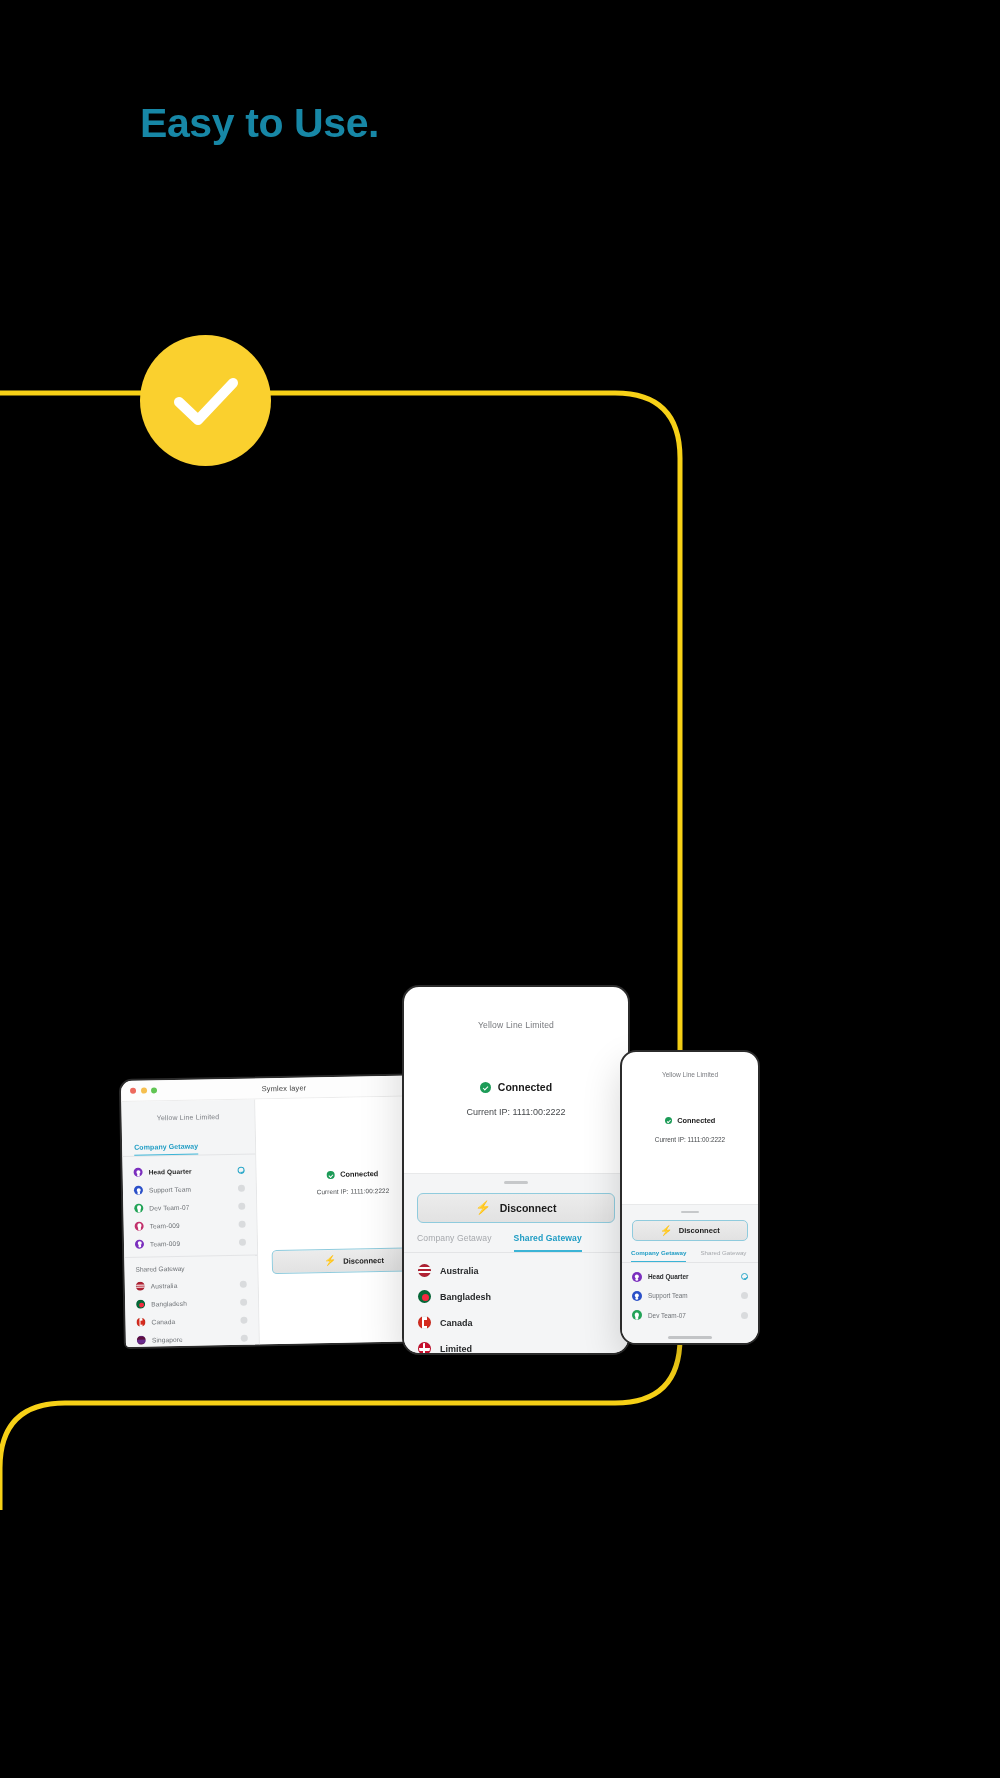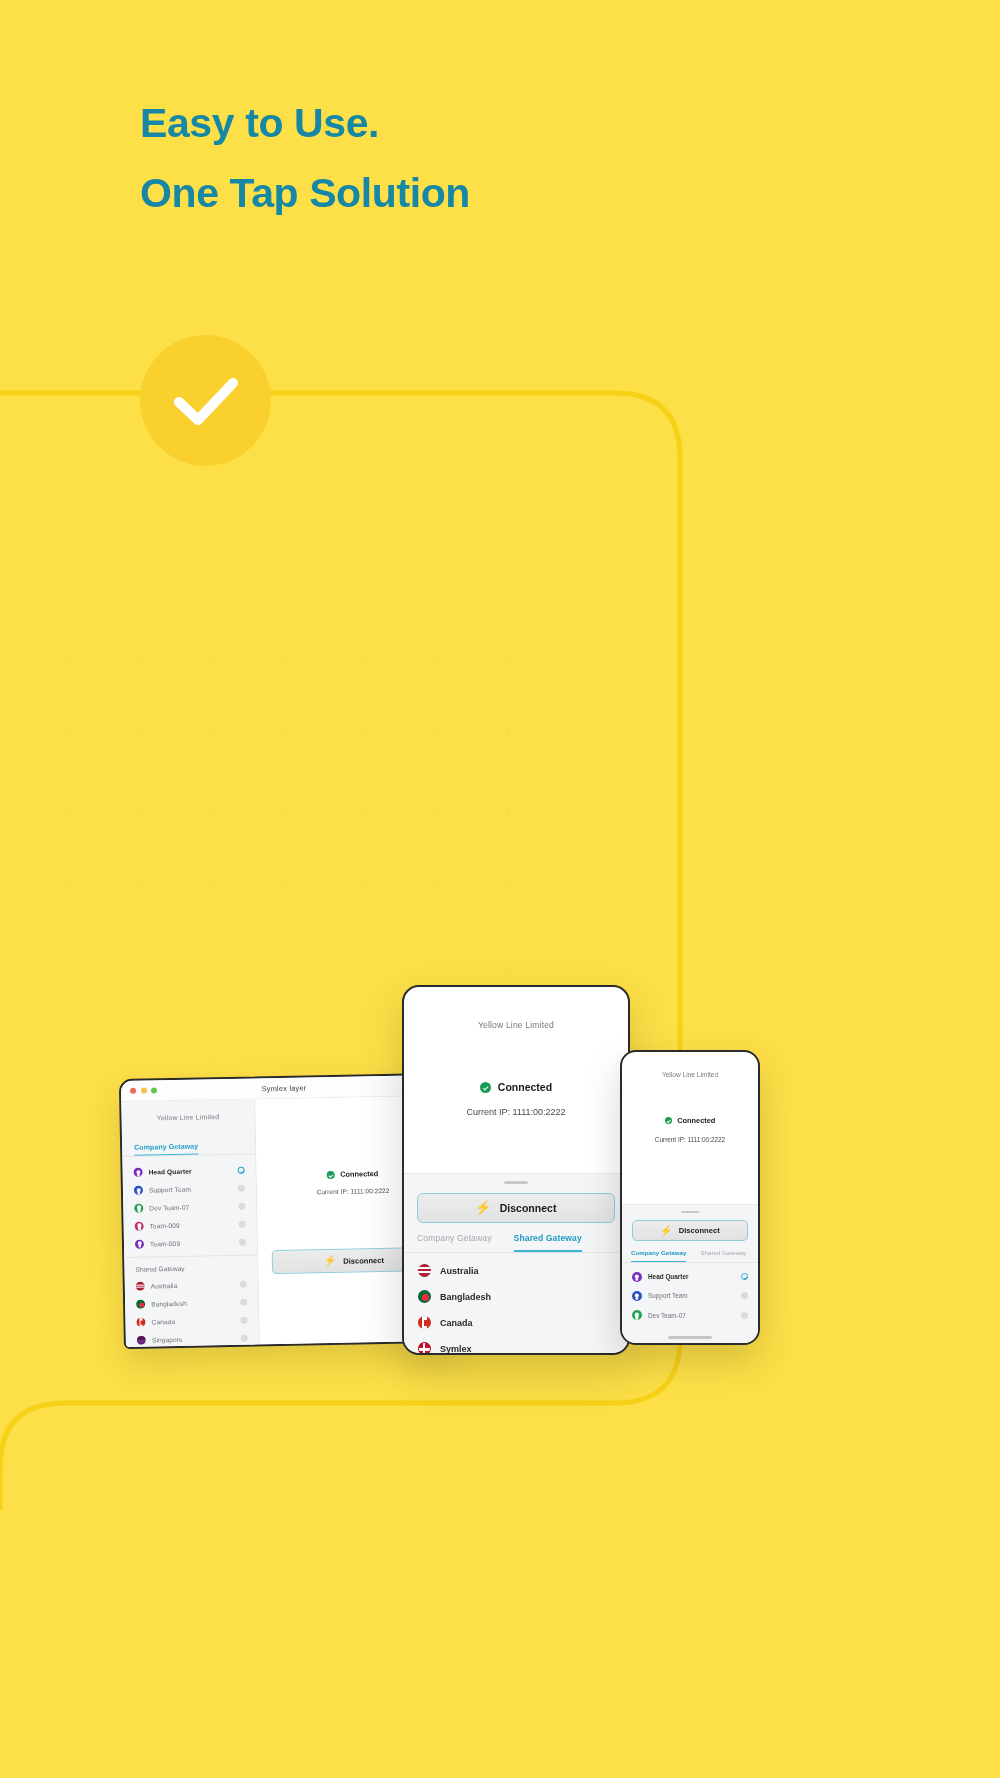--- a/index.html
+++ b/index.html
@@ -2,21 +2,21 @@
 <html><head>
 <meta charset="utf-8">
 <style>
   * { box-sizing: border-box; margin: 0; padding: 0; }
   html, body {
     width: 1000px; height: 1778px;
     background: #ffffff;
     font-family: "Liberation Sans", sans-serif;
     overflow: hidden;
   }
-  #stage { position: relative; width: 1000px; height: 1778px; background:#fde047; overflow:hidden; }
+  #stage { position: relative; width: 1000px; height: 1778px; background:#000000; overflow:hidden; }
 
   
   .grid-bg {
     position:absolute; left:-10px; top:660px; width:520px; height:640px;
     background-image:
       linear-gradient(to right, rgba(0,0,0,.035) 1px, transparent 1px),
       linear-gradient(to bottom, rgba(0,0,0,.035) 1px, transparent 1px);
     background-size: 74px 74px;
     -webkit-mask-image: linear-gradient(to bottom, rgba(0,0,0,.55), rgba(0,0,0,0) 92%);
             mask-image: linear-gradient(to bottom, rgba(0,0,0,.55), rgba(0,0,0,0) 92%);
@@ -205,21 +205,20 @@
 <div id="stage">
 
   <div class="grid-bg"></div>
 
   <svg class="ribbon" viewBox="0 0 1000 1180" fill="none">
     <path d="M0 63 H 615 Q 680 63 680 128 V 1008 Q 680 1073 615 1073 H 65 Q 0 1073 0 1138 V 1180" stroke="#F7D117" stroke-width="5" fill="none"></path>
   </svg>
 
   <div class="headline">
     <div>Easy to Use.</div>
-    <div>One Tap Solution</div>
   </div>
 
   <div class="check-badge">
     <svg width="66" height="52" viewBox="0 0 66 52">
       <path d="M6 27 L25 45 L60 8" stroke="#ffffff" stroke-width="10" stroke-linecap="round" stroke-linejoin="round" fill="none"></path>
     </svg>
   </div>
 
   <div class="laptop">
     <div class="laptop-shell">
@@ -343,21 +342,21 @@
           <span class="flag tb-flag" style="background:linear-gradient(90deg,#D52B1E 0 26%,#fff 26% 74%,#D52B1E 74% 100%)">
               <i style="position:absolute;left:4.8px;top:3px;width:3.4px;height:6.4px;background:#D52B1E;display:block"></i>
             </span>
           <span class="nm">Canada</span>
         </div>
         <div class="tb-row">
           <span class="flag tb-flag" style="background:#C8102E">
               <i style="position:absolute;left:4px;top:0;width:2.4px;height:13px;background:#fff;display:block"></i>
               <i style="position:absolute;left:0;top:5.2px;width:13px;height:2.4px;background:#fff;display:block"></i>
             </span>
-          <span class="nm">Symlex</span>
+          <span class="nm">Limited</span>
         </div>
       </div>
     </div>
   </div>
 
   <div class="phone">
     <div class="ph-brand">Yellow Line Limited</div>
     <div class="ph-status">
       <div class="row1">
         <span class="ph-gdot"></span>

